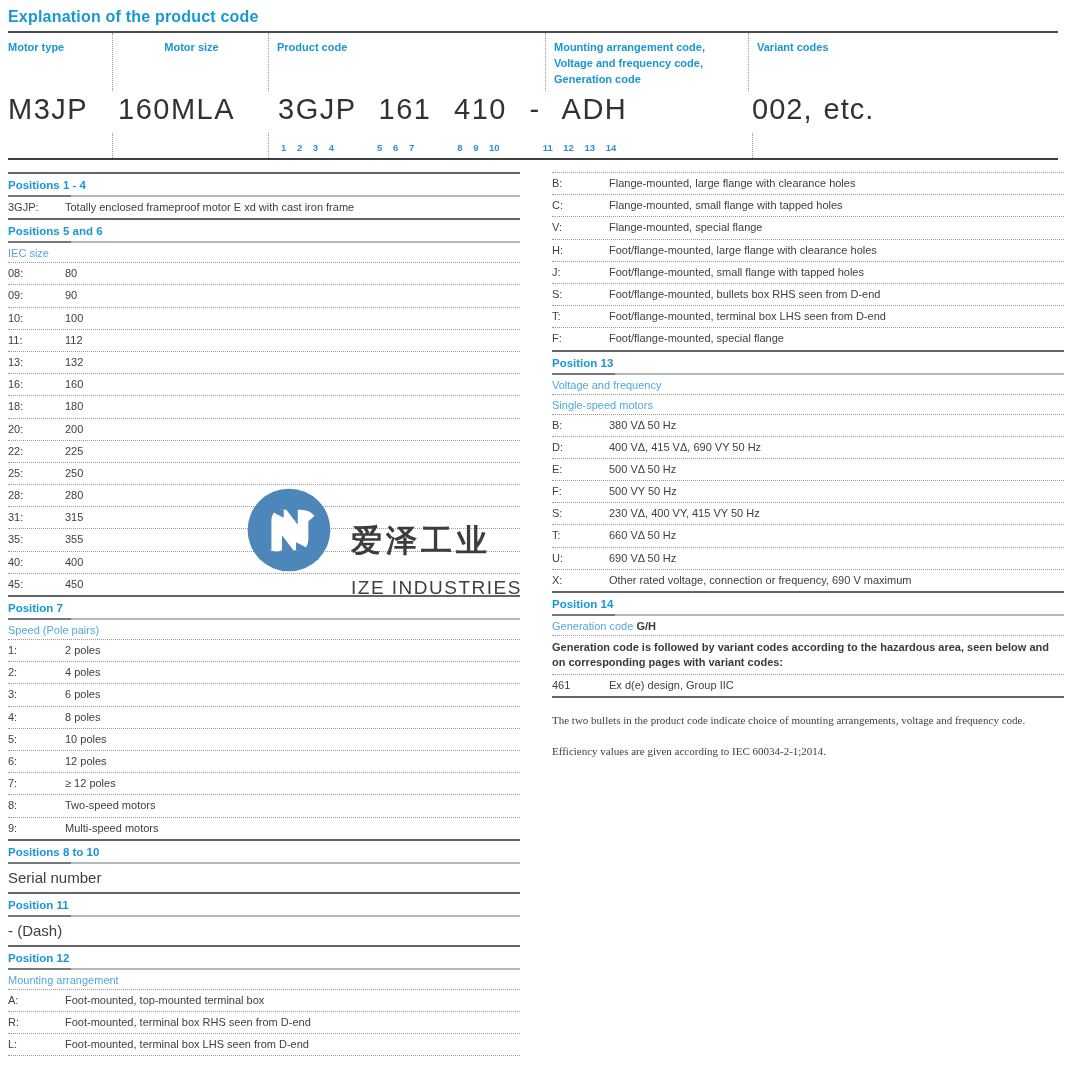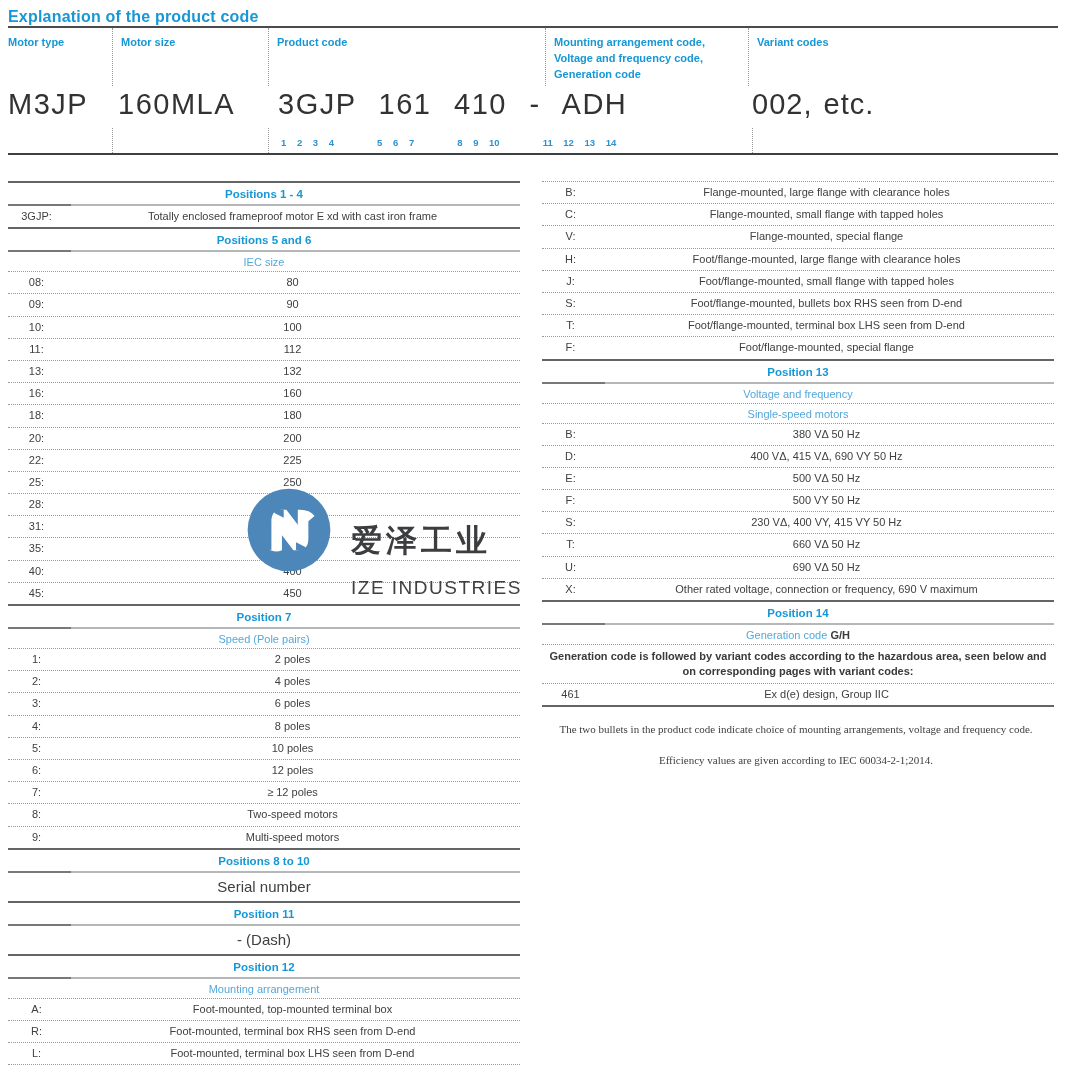--- a/index.html
+++ b/index.html
@@ -13,49 +13,49 @@
   *{margin:0;padding:0;box-sizing:border-box;}
   html,body{background:#ffffff;}
   body{
     width:1066px;height:1073px;overflow:hidden;
     font-family:"Liberation Sans","DejaVu Sans",sans-serif;
     color:var(--txt);
   }
   .page{position:relative;width:1066px;height:1073px;padding:8px 8px 0 8px;background:#fff;}
 
   
-  .doc-title{font-size:16px;font-weight:700;color:var(--blue);letter-spacing:.2px;}
+  .doc-title{font-size:16px;font-weight:700;color:var(--blue);letter-spacing:.2px;margin-bottom:5px;}
   .title-rule{height:2px;background:var(--dark-rule);}
   .labels-row{display:flex;align-items:stretch;min-height:58px;}
   .label-cell{font-size:11px;font-weight:700;color:var(--blue);line-height:1.45;
     padding:7px 6px 0 0;white-space:pre-line;}
   .label-cell.bordered{border-left:1px dotted var(--dot);padding-left:8px;}
   .lc1{width:104px;}
-  .lc2{width:156px;}
+  .lc2{width:156px;text-align:center;}
   .lc3{width:277px;}
   .lc4{width:203px;}
   .lc5{flex:1;}
 
   .code-row{position:relative;height:42px;margin-top:2px;}
   .code-group{position:absolute;top:0;font-size:29px;color:#323234;white-space:nowrap;letter-spacing:1.5px;word-spacing:10px;}
   .cg1{left:0;}
   .cg2{left:110px;}
   .cg3{left:270px;word-spacing:13px;}
   .cg4{left:744px;letter-spacing:1px;word-spacing:2px;}
 
   .digits-row{position:relative;height:23px;display:flex;gap:43px;margin-left:273px;align-items:flex-end;padding-bottom:5px;}
   .digit-group{font-size:9.5px;font-weight:700;color:#2e91cf;word-spacing:8px;white-space:nowrap;}
   .tick{position:absolute;top:-2px;bottom:0;width:0;border-left:1px dotted var(--dot);}
   .tick.t1{left:-169px;}  
   .tick.t2{left:-13px;}   
   .tick.t3{left:471px;}   
   .header-bottom-rule{height:2px;background:#3e3f41;}
 
   
-  .columns{display:flex;gap:22px;margin-top:26px;text-align:center;}
+  .columns{display:flex;gap:32px;margin-top:12px;}
   .col{width:512px;flex:0 0 512px;}
 
   .tsec{border-top:2px solid var(--sec-rule);}
   .sec-head{font-size:11.5px;font-weight:700;color:var(--blue);padding:5px 0 4px 0;}
   .head-rule{height:2px;background:linear-gradient(to right,#77787a 0,#77787a 63px,#b6b7b9 63px);}
   .subhead{font-size:11px;color:var(--subblue);padding:4px 0 3px 0;border-bottom:1px dotted var(--dot);}
   .subhead b{color:#3a3a3c;font-weight:700;}
   .plain-text{font-size:15px;color:var(--txt);padding:5px 0 6px 0;}
   .bold-text{font-size:11px;font-weight:700;color:#3a3a3c;line-height:1.35;padding:4px 0 4px 0;border-bottom:1px dotted var(--dot);}
   .trow{display:flex;font-size:11px;line-height:1.2;padding:4px 0 4px 0;border-bottom:1px dotted var(--dot);}

